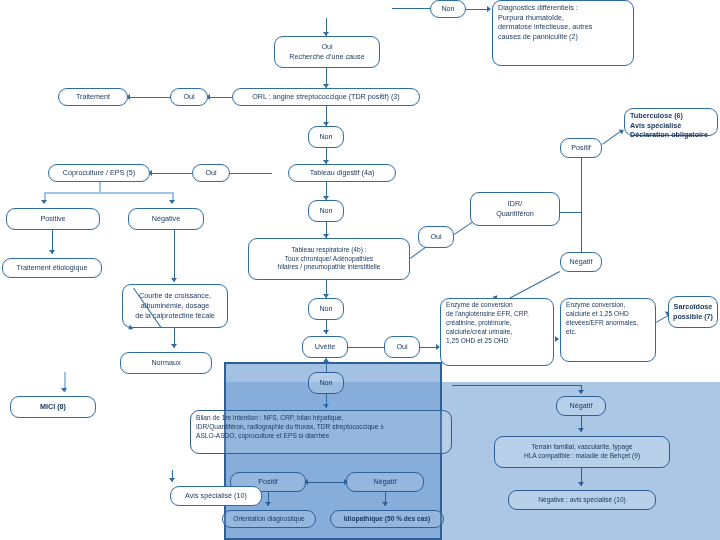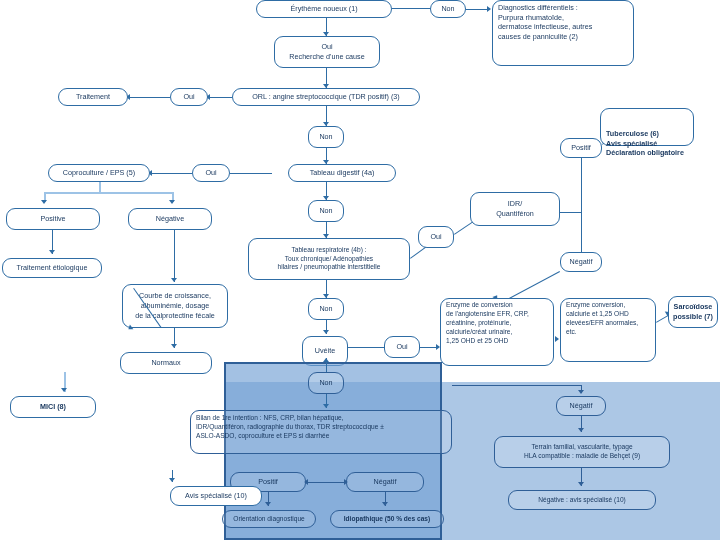--- a/index.html
+++ b/index.html
@@ -50,21 +50,20 @@
     border:2px solid #2f5f97;
     box-sizing:border-box;
   }
   .ontop{z-index:5;}
 </style>
 </head>
 <body>
 
 <div id="stage">
 
-  <div class="node" style="left:256px;top:0px;width:136px;height:18px;">Érythème noueux (1)</div>
 
   <div class="ln lnh" style="left:392px;top:8px;width:72px;"></div>
   <div class="ln lnv" style="left:430px;top:8px;height:1px;"></div>
   <div class="node" style="left:430px;top:0px;width:36px;height:18px;">Non</div>
   <div class="ln lnh" style="left:466px;top:9px;width:22px;"></div>
   <div class="arr arr-r" style="left:487px;top:6px;"></div>
 
   <div class="node left" style="left:492px;top:0px;width:142px;height:66px;align-items:flex-start;padding-top:2px;">Diagnostics différentiels :
 Purpura rhumatoïde,
 dermatose infectieuse, autres
@@ -103,21 +102,21 @@
   <div class="node" style="left:48px;top:164px;width:102px;height:18px;">Coproculture / EPS (5)</div>
 
   <div class="ln lnv lnl" style="left:99px;top:182px;height:10px;width:2px;"></div>
   <div class="ln lnh lnl" style="left:44px;top:192px;width:130px;height:2px;"></div>
   <div class="ln lnv lnl" style="left:44px;top:192px;height:10px;width:2px;"></div>
   <div class="ln lnv lnl" style="left:172px;top:192px;height:10px;width:2px;"></div>
   <div class="arr arr-d" style="left:41px;top:200px;"></div>
   <div class="arr arr-d" style="left:169px;top:200px;"></div>
 
   <div class="node" style="left:6px;top:208px;width:94px;height:22px;">Positive</div>
-  <div class="node" style="left:128px;top:208px;width:84px;height:22px;">Négative</div>
+  <div class="node" style="left:128px;top:208px;width:76px;height:22px;">Négative</div>
 
   <div class="ln lnv" style="left:52px;top:230px;height:24px;"></div>
   <div class="arr arr-d" style="left:49px;top:250px;"></div>
   <div class="node" style="left:2px;top:258px;width:100px;height:20px;">Traitement étiologique</div>
 
   <div class="ln lnv" style="left:174px;top:230px;height:52px;"></div>
   <div class="arr arr-d" style="left:171px;top:278px;"></div>
   <div class="node" style="left:122px;top:284px;width:106px;height:44px;">Courbe de croissance,
 albuminémie, dosage
 de la calprotectine fécale</div>
@@ -154,21 +153,21 @@
   <div class="ln lnh" style="left:560px;top:212px;width:22px;"></div>
   <div class="ln lnv" style="left:581px;top:148px;height:120px;"></div>
   <div class="arr arr-u" style="left:578px;top:146px;"></div>
   <div class="arr arr-d" style="left:578px;top:260px;"></div>
 
   <div class="node" style="left:560px;top:138px;width:42px;height:20px;">Positif</div>
   <div class="node" style="left:560px;top:252px;width:42px;height:20px;">Négatif</div>
 
   <div class="diag" style="left:602px;top:144px;width:24px;transform:rotate(-36deg);"></div>
   <div class="arr arr-r" style="left:620px;top:128px;transform:rotate(-30deg);"></div>
-  <div class="node left b" style="left:600px;top:108px;width:94px;height:38px;align-items:flex-start;padding-top:20px;">Tuberculose (6)
+  <div class="node left b" style="left:624px;top:108px;width:94px;height:28px;align-items:flex-start;padding-top:2px;">Tuberculose (6)
 Avis spécialisé
 Déclaration obligatoire</div>
 
   <div class="diag" style="left:560px;top:272px;width:64px;transform:rotate(152deg);"></div>
   <div class="arr arr-l" style="left:494px;top:294px;transform:rotate(125deg);"></div>
 
   <div class="node left tiny" style="left:440px;top:298px;width:114px;height:68px;align-items:flex-start;padding-top:2px;">Enzyme de conversion
 de l'angiotensine EFR, CRP,
 créatinine, protéinurie,
 calciurie/créat urinaire,
@@ -185,21 +184,21 @@
   <div class="arr arr-r" style="left:666px;top:310px;transform:rotate(-30deg);"></div>
   <div class="node b" style="left:668px;top:296px;width:50px;height:32px;">Sarcoïdose
 possible (7)</div>
 
   <div class="ln lnv" style="left:326px;top:280px;height:18px;"></div>
   <div class="arr arr-d" style="left:323px;top:294px;"></div>
   <div class="node" style="left:308px;top:298px;width:36px;height:22px;">Non</div>
   <div class="ln lnv" style="left:326px;top:320px;height:14px;"></div>
   <div class="arr arr-d" style="left:323px;top:330px;"></div>
 
-  <div class="node" style="left:302px;top:336px;width:46px;height:30px;">Uvéite</div>
+  <div class="node" style="left:302px;top:336px;width:46px;height:22px;">Uvéite</div>
 
   <div class="ln lnh" style="left:348px;top:347px;width:36px;"></div>
   <div class="node" style="left:384px;top:336px;width:36px;height:22px;">Oui</div>
   <div class="ln lnh" style="left:420px;top:347px;width:18px;"></div>
   <div class="arr arr-r" style="left:436px;top:344px;"></div>
 
   <div id="band"></div>
   <div id="panel"></div>
 
   <div class="ln lnv ontop" style="left:326px;top:358px;height:14px;"></div>

